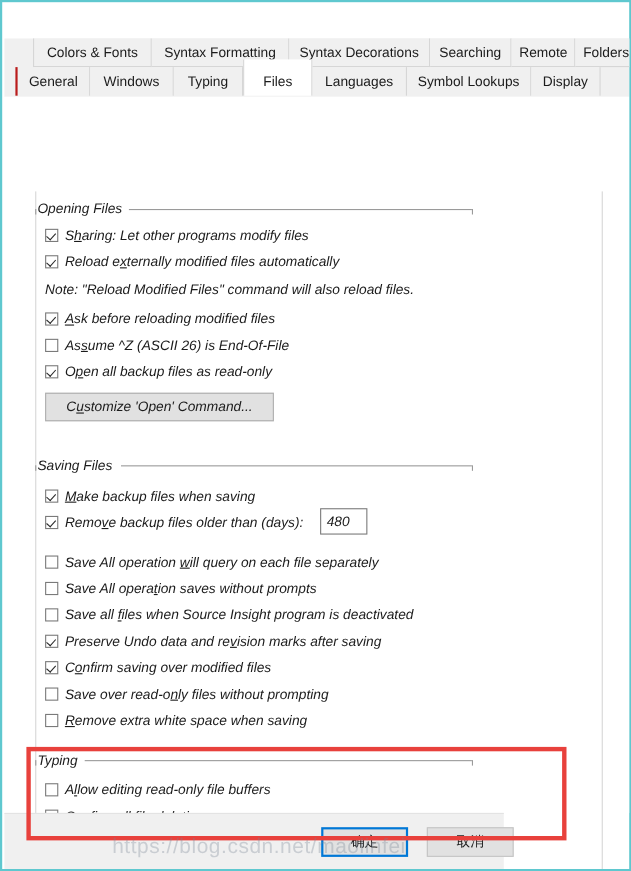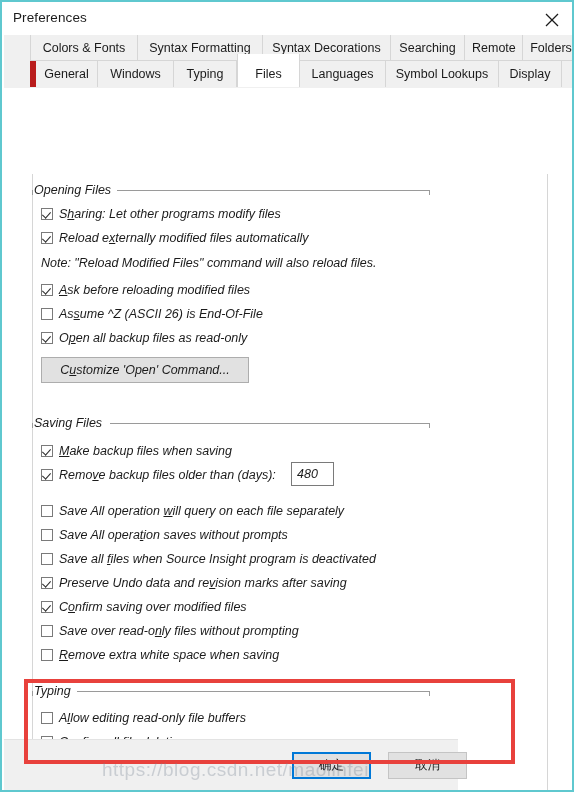--- a/index.html
+++ b/index.html
@@ -82,21 +82,21 @@
     font-family: "Liberation Sans", sans-serif;
     font-size: 12.5px;
     color: #1b1b1b;
     text-align: center;
     vertical-align: top;
     padding: 0 7px;
     cursor: default;
   }
   #tabrow-top .tab { border-bottom: 1px solid #d6d6d6; }
   #tabrow-top .tab:first-child { border-left: 1px solid #d6d6d6; margin-left: 26px; }
-  #tabrow-bottom .tab:first-child { border-left: 6px solid #b91c1c; margin-left: 26px; }
+  #tabrow-bottom .tab:first-child { border-left: 2px solid #b91c1c; margin-left: 10px; }
   #tabrow-bottom .tab { border-top: 0; }
 
   .tab.selected {
     background: #ffffff;
     border-bottom: 0;
     border-right: 1px solid #d6d6d6;
     border-left: 1px solid #d6d6d6;
     height: 33px;
     margin-top: -7px;
     line-height: 40px;
@@ -315,29 +315,20 @@
     white-space: nowrap;
     pointer-events: none;
     z-index: 60;
   }
 </style>
 </head>
 <body>
 
 <div id="window" style="border-color: rgb(95, 200, 207);">
 
-  <div id="titlebar">
-    <div id="title-text">Preferences</div>
-    <div id="close-btn">
-      <svg width="14" height="14" viewBox="0 0 14 14">
-        <line x1="1" y1="1" x2="13" y2="13" stroke="#1b1b1b" stroke-width="1.2"></line>
-        <line x1="13" y1="1" x2="1" y2="13" stroke="#1b1b1b" stroke-width="1.2"></line>
-      </svg>
-    </div>
-  </div>
 
   <div id="tabstrip">
     <div class="tabrow" id="tabrow-top"><div class="tab" style="width: 108px;"><span>Colors &amp; Fonts</span></div><div class="tab" style="width: 125px;"><span>Syntax Formatting</span></div><div class="tab" style="width: 128px;"><span>Syntax Decorations</span></div><div class="tab" style="width: 74px;"><span>Searching</span></div><div class="tab" style="width: 58px;"><span>Remote</span></div><div class="tab" style="width: 57px;"><span>Folders</span></div></div>
     <div class="tabrow" id="tabrow-bottom"><div class="tab" style="width: 68px;"><span>General</span></div><div class="tab" style="width: 76px;"><span>Windows</span></div><div class="tab" style="width: 63px;"><span>Typing</span></div><div class="tab selected" style="width: 63px;"><span>Files</span></div><div class="tab" style="width: 86px;"><span>Languages</span></div><div class="tab" style="width: 113px;"><span>Symbol Lookups</span></div><div class="tab" style="width: 63px;"><span>Display</span></div></div>
   </div>
 
   <div id="pagewrap">
     <div id="pagebody"></div>
 
     <div class="content">

